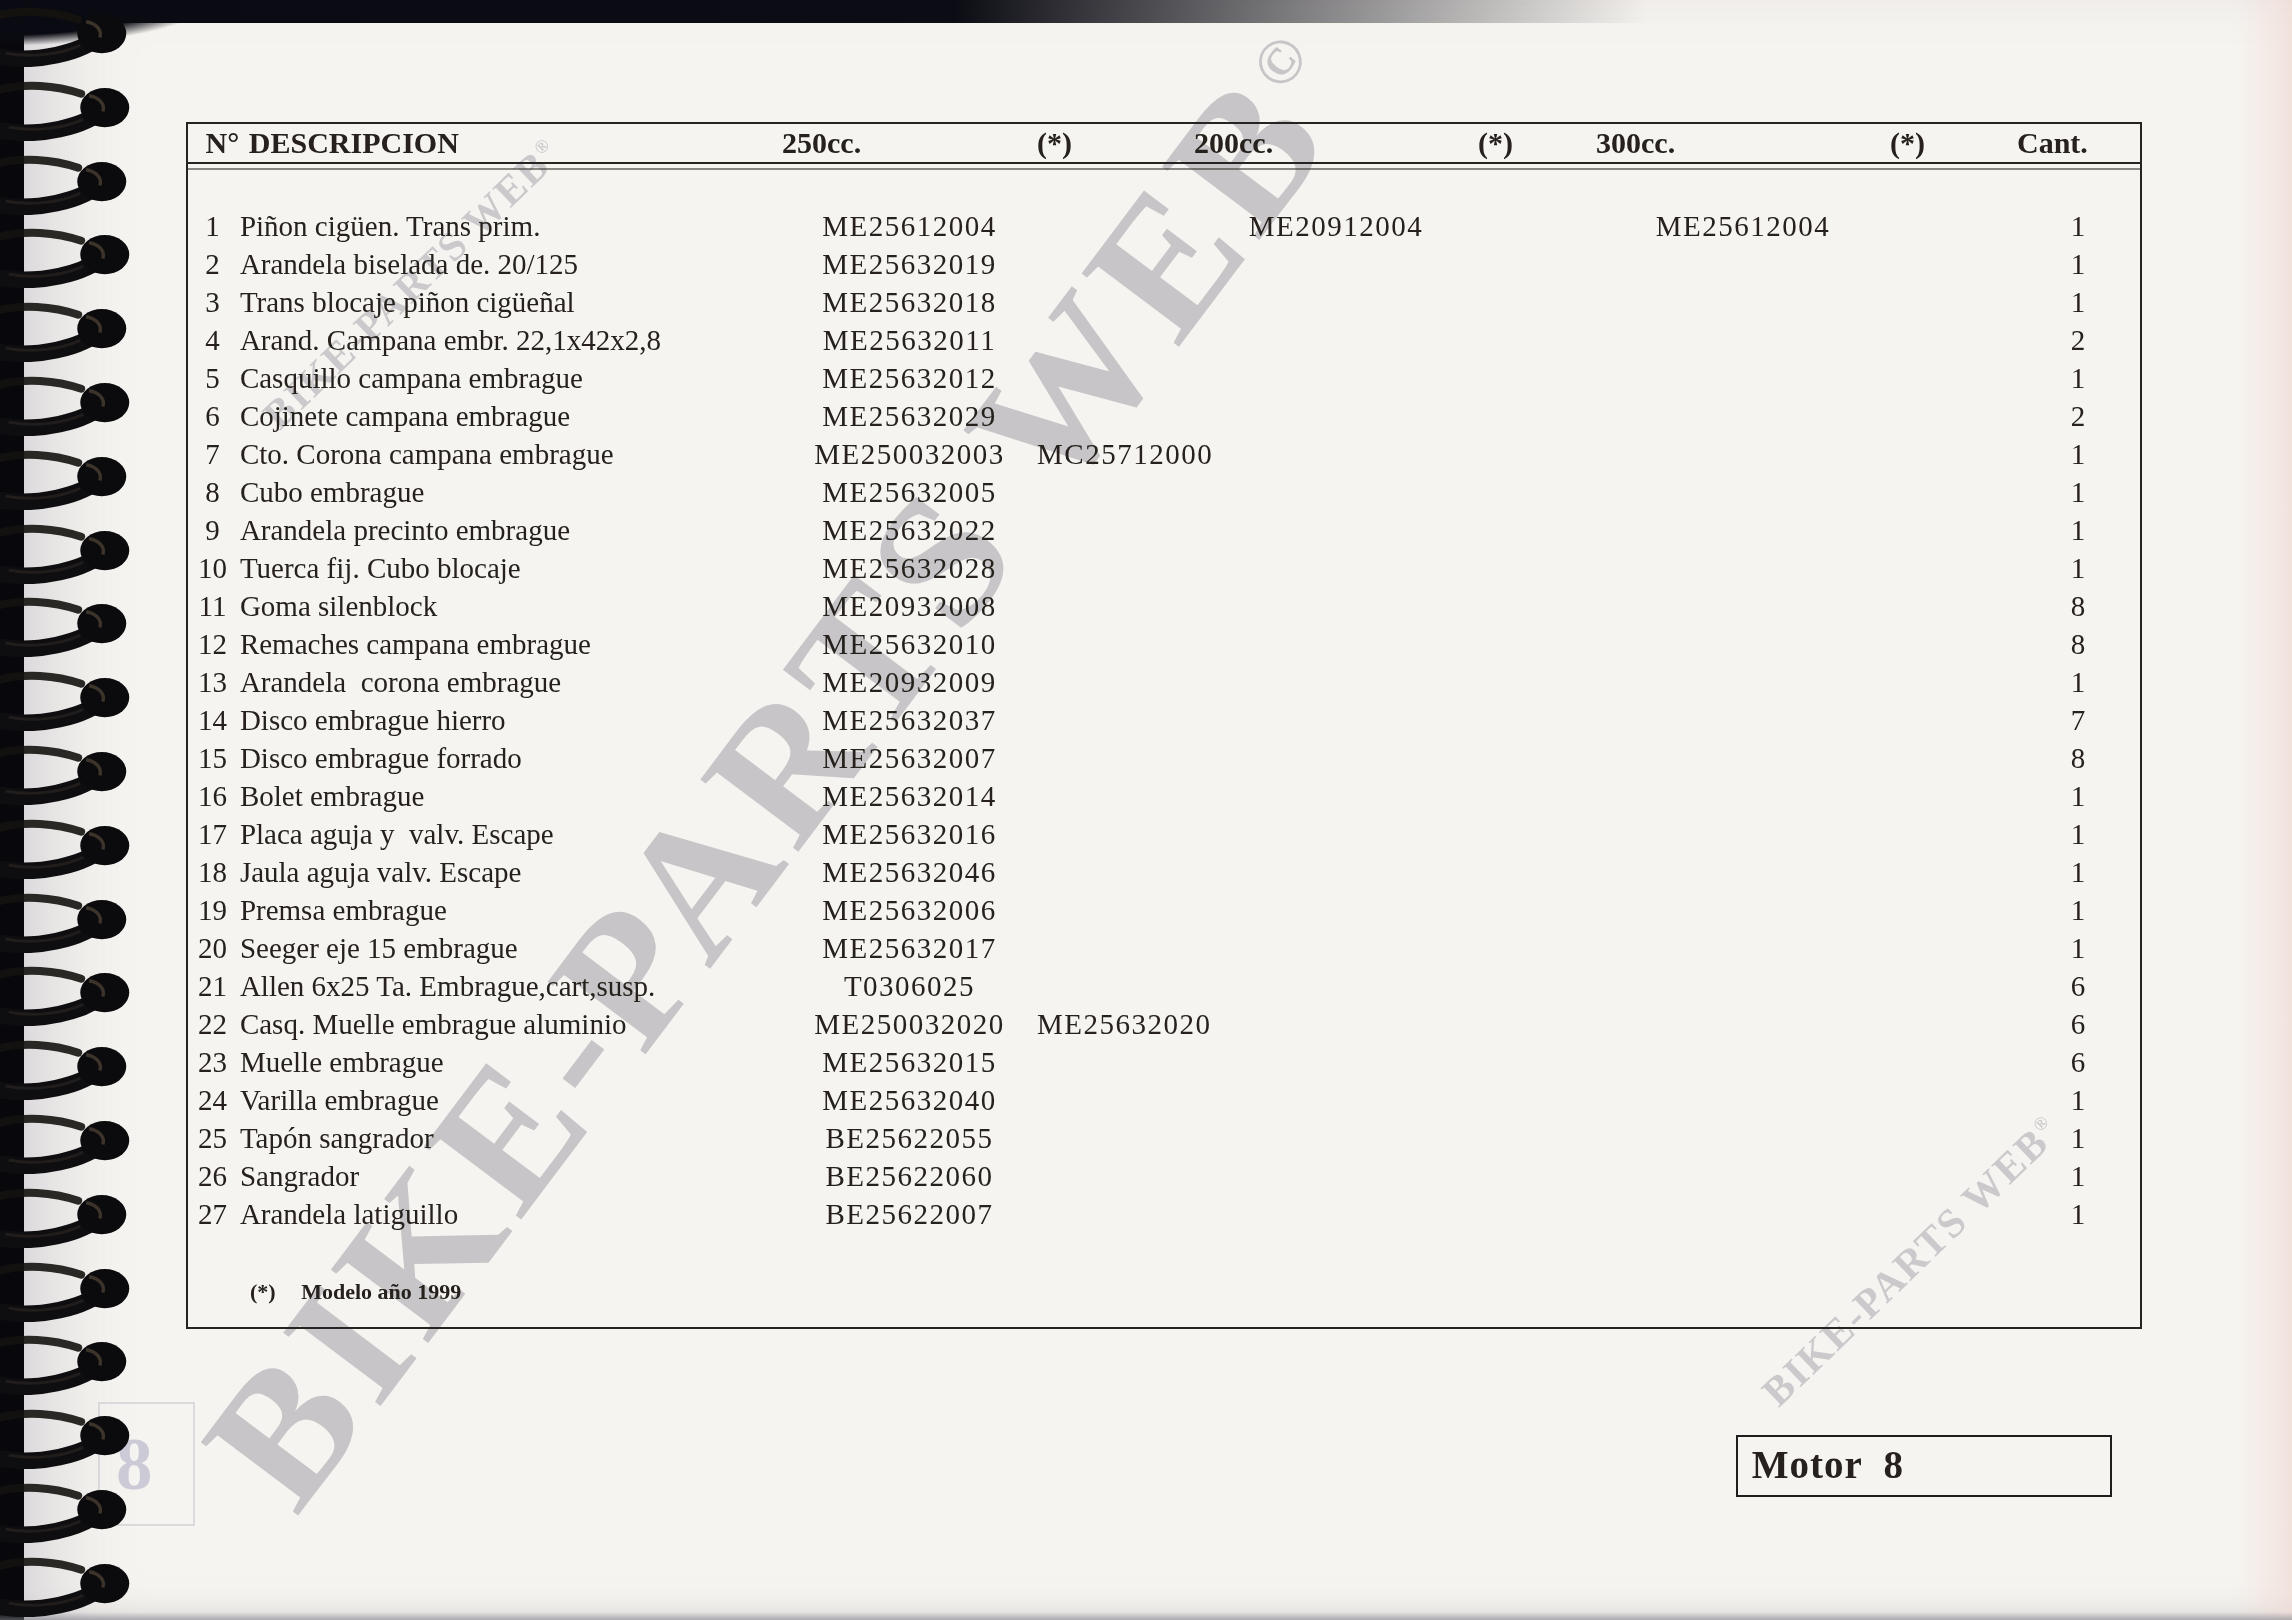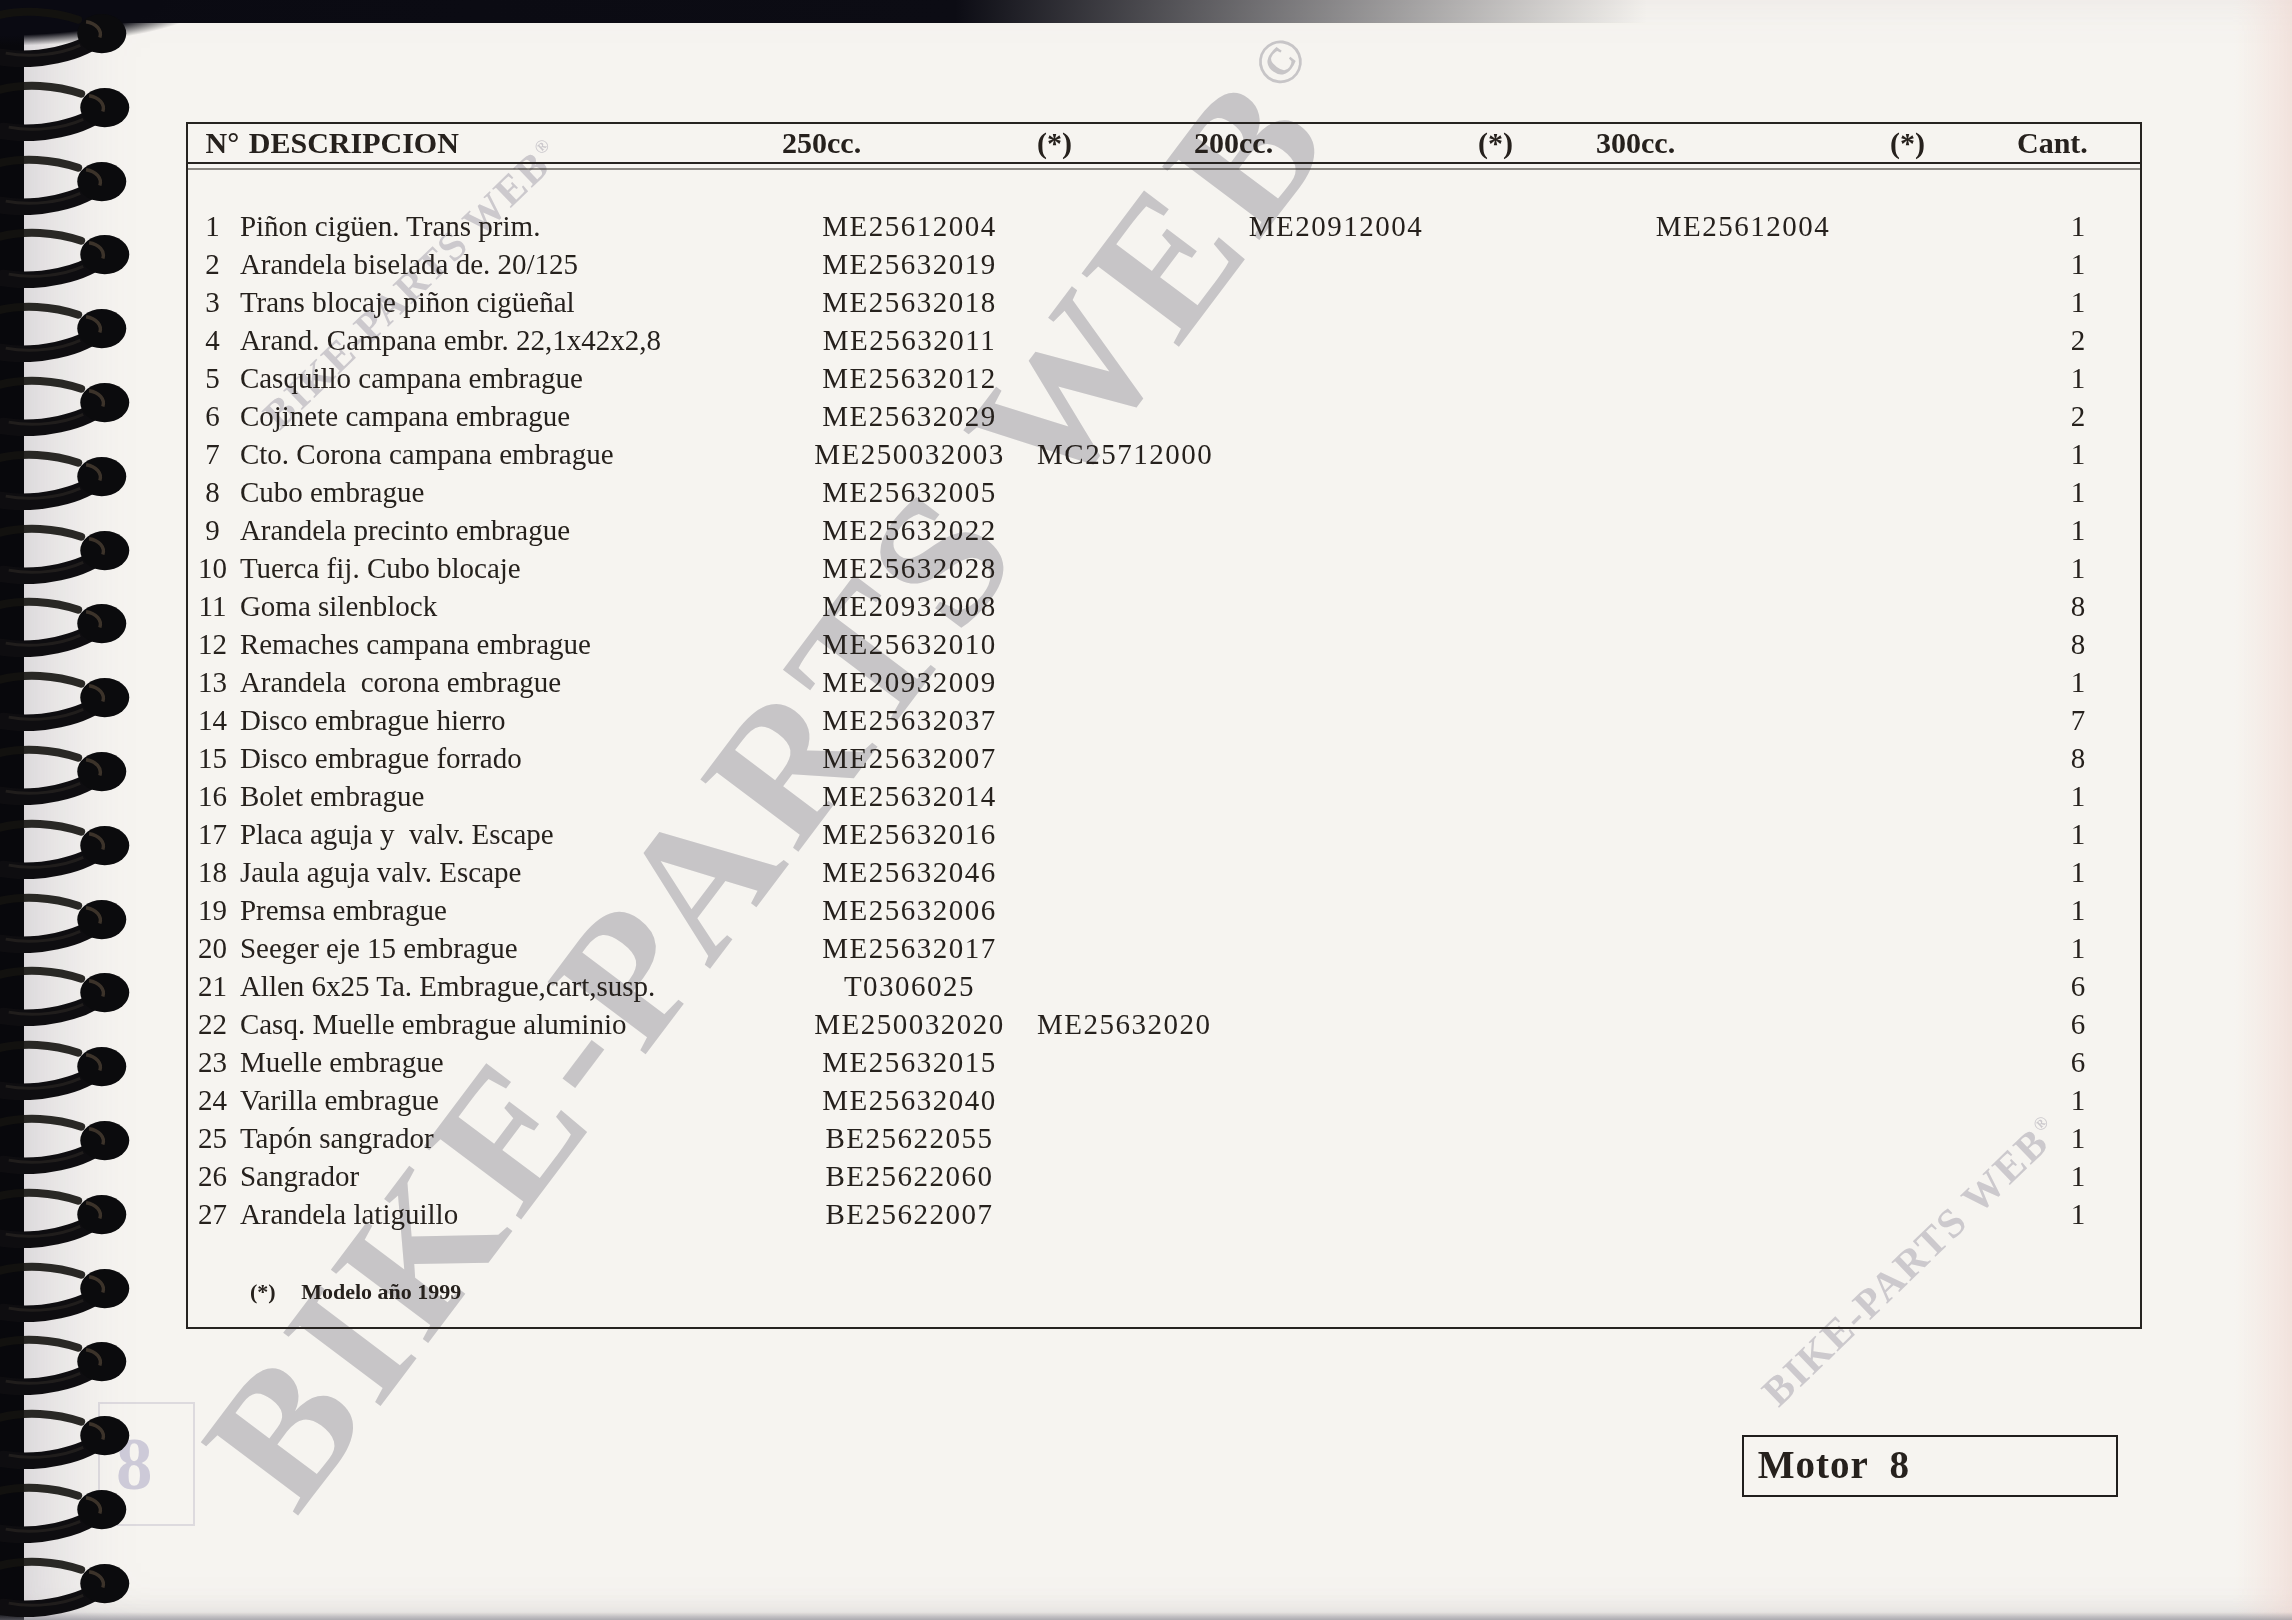--- a/index.html
+++ b/index.html
@@ -58,21 +58,21 @@
   .c0{text-align:center;font-weight:500;}
   .c1{padding-left:2.9px;}
   .c2,.c3,.c4,.c5,.c6,.c7{text-align:center;letter-spacing:1.5px;}
   .c8{text-align:center;}
   .footnote{position:absolute;left:29px;top:1129px;font-weight:bold;font-size:22px;
       white-space:pre;}
   .footnote .marker{display:inline-block;margin-right:25.5px;}
 
   
   .motor-box{position:absolute;left:1736px;top:1435px;width:376px;height:62px;z-index:2;
-      border:2.9px solid #201e1c;box-sizing:border-box;margin-left:6px;}
+      border:2.9px solid #201e1c;box-sizing:border-box;}
   .motor-label{font-size:39px;font-weight:bold;line-height:55px;padding-left:13.7px;
       letter-spacing:1px;white-space:pre;}
 </style>
 </head>
 <body>
 
 <div class="root">
 
   <div class="page"></div>
 

